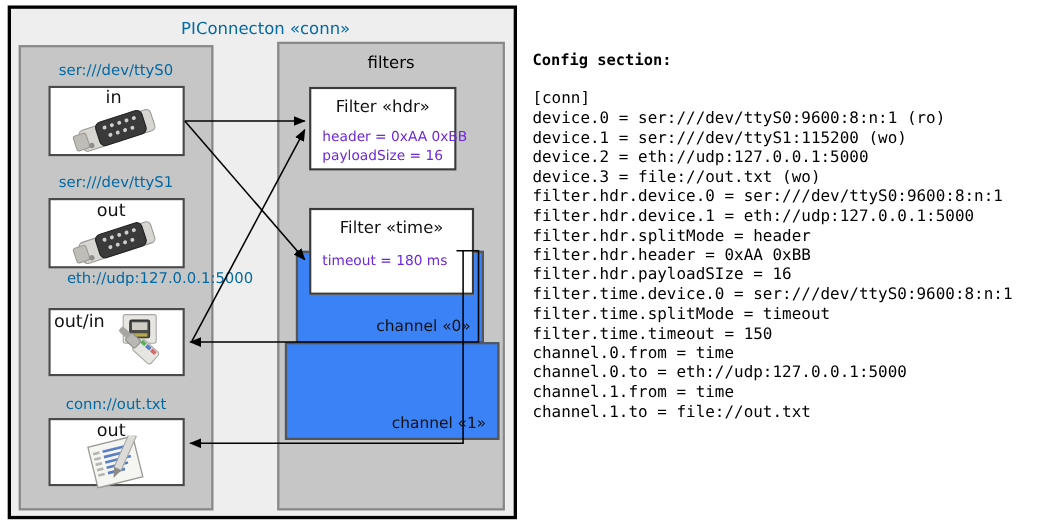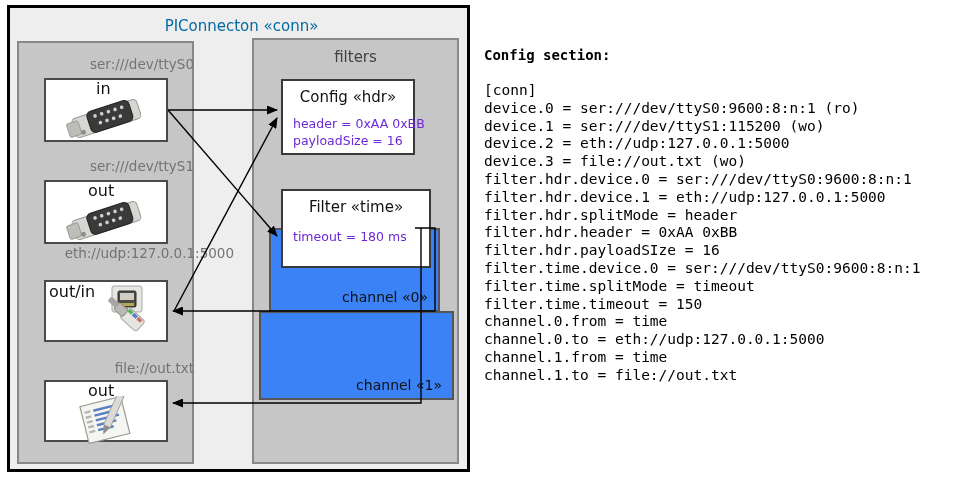--- a/index.html
+++ b/index.html
@@ -23,26 +23,26 @@
 
   .group-box{
     position:absolute;background:#c6c6c6;
     border:2px solid #888888;box-sizing:border-box;
   }
   #devices-group{left:17px;top:41px;width:177px;height:423px;}
   #filters-group{left:252px;top:38px;width:207px;height:426px;}
 
   .group-title{
     position:absolute;left:0;top:8px;width:100%;text-align:center;
-    font-size:15px;color:#404040;
+    font-size:15px;color:#000000;
   }
 
   
   .dev-label{
-    position:absolute;text-align:right;font-size:13.5px;color:#737373;
+    position:absolute;text-align:center;font-size:13.5px;color:#0369a1;
     white-space:nowrap;
   }
   .dev-box{
     position:absolute;background:#ffffff;border:2px solid #4a4a4a;
     box-sizing:border-box;
   }
   .dev-dir{
     position:absolute;font-size:16px;color:#111;white-space:nowrap;
   }
 
@@ -159,21 +159,21 @@
     <g transform="rotate(42 26 38)">
       <rect x="12" y="30" width="22" height="14" rx="3" fill="#e6e5e2" stroke="#a9a8a4" stroke-width="1"></rect>
       <rect x="14" y="31" width="5" height="3.5" fill="#59b05a"></rect>
       <rect x="20" y="31" width="5" height="3.5" fill="#5b7fc4"></rect>
       <rect x="26" y="31" width="5" height="3.5" fill="#d46a6a"></rect>
       <rect x="2" y="33" width="12" height="9" rx="2" fill="#b9b8b4" stroke="#8e8d89" stroke-width="1"></rect>
       <rect x="-8" y="34" width="11" height="6" rx="2" fill="#a7a6a2"></rect>
     </g>
   </svg>
 
-  <div class="dev-label" style="left:17px;top:360px;width:177px;">file://out.txt</div>
+  <div class="dev-label" style="left:17px;top:360px;width:177px;">conn://out.txt</div>
   <div class="dev-box" style="left:44px;top:380px;width:124px;height:62px;">
   </div>
   <div class="dev-dir" style="left:88px;top:381px;">out</div>
   <svg class="icon" style="left:78px;top:396px;" width="62" height="48" viewBox="0 0 62 48">
     <g transform="rotate(-14 31 24)">
       <rect x="6" y="4" width="42" height="38" fill="#f5f5f2" stroke="#9b9a96" stroke-width="1.2"></rect>
       <g fill="#5b7fc4">
         <rect x="18" y="10" width="24" height="2.4"></rect>
         <rect x="18" y="15" width="24" height="2.4"></rect>
         <rect x="18" y="20" width="24" height="2.4"></rect>
@@ -199,21 +199,21 @@
   </div>
 
   <div class="channel-box" style="left:269px;top:228px;width:171px;height:84px;">
     <div class="channel-label">channel «0»</div>
   </div>
   <div class="channel-box" style="left:259px;top:311px;width:195px;height:89px;">
     <div class="channel-label">channel «1»</div>
   </div>
 
   <div class="filter-box" style="left:281px;top:79px;width:134px;height:76px;">
-    <div class="filter-title">Config «hdr»</div>
+    <div class="filter-title">Filter «hdr»</div>
     <div class="filter-prop" style="top:35px;">header = 0xAA 0xBB</div>
     <div class="filter-prop" style="top:52px;">payloadSize = 16</div>
   </div>
 
   <div class="filter-box" style="left:281px;top:189px;width:150px;height:79px;">
     <div class="filter-title">Filter «time»</div>
     <div class="filter-prop" style="top:38px;">timeout = 180 ms</div>
   </div>
 
   <svg id="wires">

